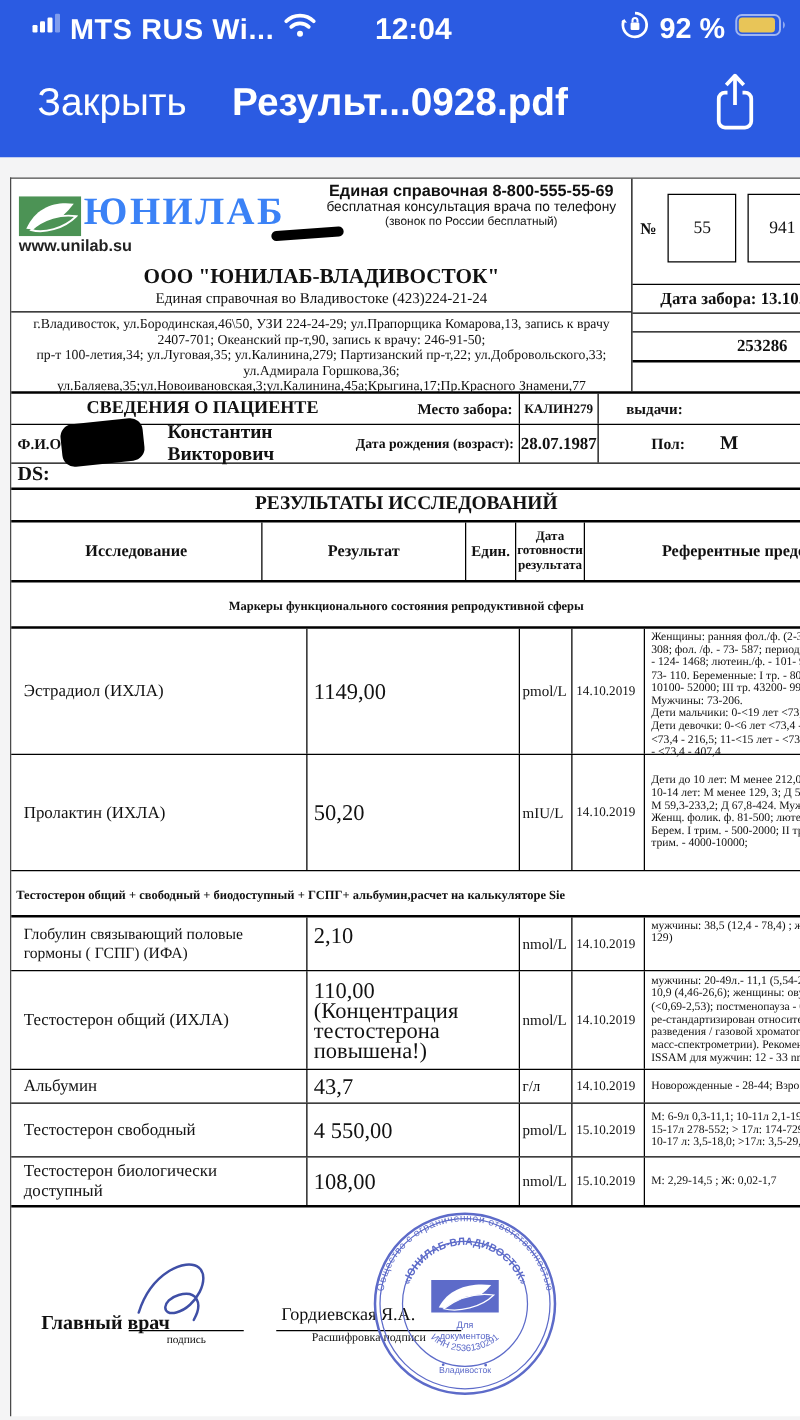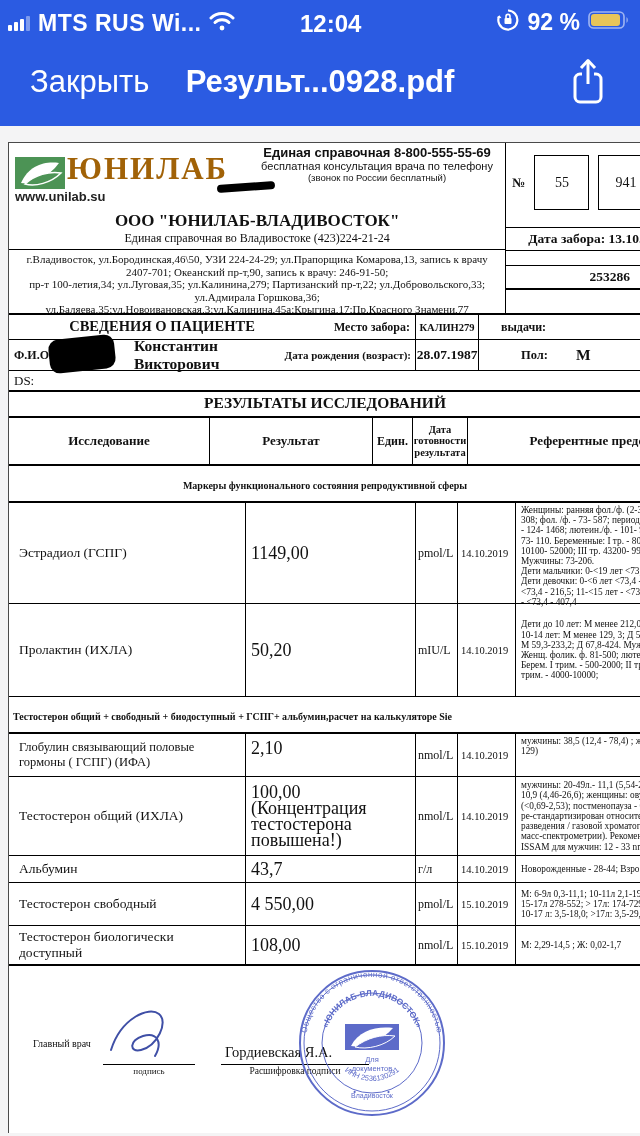--- a/index.html
+++ b/index.html
@@ -2,21 +2,21 @@
 <html><head>
 <meta charset="utf-8">
 <style>
   html,body{margin:0;padding:0;}
   body{width:640px;height:1136px;overflow:hidden;background:#f4f4f5;font-family:"Liberation Serif",serif;}
   .screen{position:relative;width:640px;height:1136px;overflow:hidden;}
 
   
   .chrome{position:absolute;left:0;top:0;width:640px;height:126px;background:#2b5be2;color:#fff;font-family:"Liberation Sans",sans-serif;}
   .statusbar{position:absolute;left:0;top:0;width:640px;height:46px;display:flex;align-items:center;}
-  .sb-left{display:flex;align-items:center;gap:8px;padding-left:8px;}
+  .sb-left{display:flex;gap:8px;padding-left:26px;}
   .carrier{font-size:23px;font-weight:bold;letter-spacing:.5px;}
   .sb-time{position:absolute;left:300px;top:10px;font-size:24px;font-weight:bold;}
   .sb-right{position:absolute;right:10px;top:8px;display:flex;align-items:center;gap:8px;}
   .pct{font-size:23px;font-weight:bold;}
   .bars{display:flex;align-items:flex-end;gap:2px;height:16px;}
   .bars i{display:block;width:4px;border-radius:1px;background:#fff;}
   .bars i.dim{background:rgba(255,255,255,.4);}
 
   .titlebar{position:absolute;left:0;top:46px;width:640px;height:80px;}
   .close-btn{position:absolute;left:30px;top:18px;font-size:31px;color:#fff;}
@@ -26,21 +26,21 @@
   
   .pdf-area{position:absolute;left:0;top:126px;width:640px;height:1010px;background:#f4f4f5;}
   .page{position:absolute;left:8px;top:16px;width:704px;height:990px;background:#fff;border-left:1px solid #4a4a4a;border-top:1px solid #4a4a4a;color:#111;}
 
   
   .top-region{display:flex;height:170px;}
   .tr-left{width:497px;border-right:1px solid #000;}
   .tr-right{width:207px;position:relative;}
   .logo-row{position:relative;height:66px;}
   .logo-box{position:absolute;left:6px;top:14px;}
-  .logo-word{position:absolute;left:58px;top:8px;font-size:31px;font-weight:bold;color:#a16207;letter-spacing:2px;}
+  .logo-word{position:absolute;left:58px;top:8px;font-size:31px;font-weight:bold;color:#3b82f6;letter-spacing:2px;}
   .site{position:absolute;left:6px;top:46px;font-size:13px;font-weight:bold;font-family:"Liberation Sans",sans-serif;color:#222;}
   .scribble1{position:absolute;left:208px;top:40px;width:58px;height:8px;background:#000;border-radius:5px;transform:rotate(-4deg);}
   .hotline{position:absolute;left:248px;top:2px;width:240px;text-align:center;font-family:"Liberation Sans",sans-serif;}
   .hotline .b{font-size:13px;font-weight:bold;text-align:center;}
   .hotline .s{font-size:11px;}
   .hotline .xs{font-size:9.5px;}
   .company-blk{height:40px;text-align:center;border-bottom:1px solid #000;}
   .company{font-size:17px;font-weight:bold;padding-top:2px;}
   .company-phone{font-size:12px;}
   .addresses{padding:3px 4px 0 4px;text-align:center;font-size:11px;line-height:12.6px;}
@@ -61,21 +61,21 @@
   .pA3{flex:1;display:flex;align-items:center;font-weight:bold;font-size:12px;padding-left:22px;}
   .pB1{width:406px;display:flex;align-items:center;height:100%;}
   .fio-lbl{width:48px;padding-left:5px;font-weight:bold;font-size:12px;}
   .scribble2{position:absolute;left:40px;top:-3px;width:66px;height:34px;background:#000;border-radius:10px;transform:rotate(-6deg);z-index:2;}
   .fio-val{font-weight:bold;font-size:15.5px;padding-left:72px;flex:1;}
   .dob-lbl{font-weight:bold;font-size:11px;text-align:right;padding-right:4px;}
   .pB2{width:62px;border-left:1px solid #000;border-right:1px solid #000;height:100%;display:flex;align-items:center;justify-content:center;font-weight:bold;font-size:13.5px;}
   .pB3{flex:1;display:flex;align-items:center;height:100%;}
   .sex-lbl{font-weight:bold;font-size:12.5px;margin-left:42px;}
   .sex-val{font-weight:bold;font-size:15.5px;margin-left:28px;}
-  .ds-lbl{font-weight:normal;font-size:13px;padding:2px 0 0 5px;}
+  .ds-lbl{font-weight:bold;font-size:16px;padding:2px 0 0 5px;}
 
   
   .res-title{height:22px;width:632px;text-align:center;font-weight:bold;font-size:15.5px;padding-top:2px;}
   .thead{display:flex;border-top:2px solid #000;border-bottom:2px solid #000;height:46px;}
   .trow{display:flex;border-bottom:1px solid #000;}
   .sect{border-bottom:2px solid #000;height:21px;width:632px;text-align:center;font-weight:bold;font-size:10px;padding-top:14px;}
   .c1{width:200px;}
   .c2{width:162px;border-left:1px solid #000;}
   .c3{width:39px;border-left:1px solid #000;}
   .c4{width:54px;border-left:1px solid #000;}
@@ -84,21 +84,21 @@
   .thead .small{font-size:10.5px;line-height:11.5px;white-space:pre-line;}
   .cell-name{font-size:13.5px;padding:4px 2px 0 10px;}
   .cell-res{font-size:18px;padding:4px 2px 0 5px;margin-left:24px;}
   .cell-unit{font-size:12px;padding:1px 0 0 2px;}
   .cell-date{font-size:10.5px;padding:5px 0 0 3px;}
   .cell-ref{font-size:9.3px;line-height:10.2px;padding:2px 0 0 5px;white-space:pre-line;}
   .vmid{display:flex;flex-direction:column;justify-content:center;padding-top:0!important;}
 
   
   .footer{position:relative;height:200px;}
-  .chief{position:absolute;left:24px;top:72px;font-size:10px;}
+  .chief{position:absolute;left:24px;top:84px;font-size:16px;font-weight:bold;}
   .sig-svg{position:absolute;left:96px;top:38px;}
   .sig-line{position:absolute;left:94px;top:98px;width:92px;border-top:1px solid #000;}
   .sig-cap{position:absolute;left:94px;top:100px;width:92px;text-align:center;font-size:9px;}
   .doc-name{position:absolute;left:216px;top:78px;font-size:14.5px;}
   .name-line{position:absolute;left:212px;top:98px;width:148px;border-top:1px solid #000;}
   .name-cap{position:absolute;left:212px;top:100px;width:148px;text-align:center;font-size:9.5px;}
   .stamp{position:absolute;left:288px;top:2px;}
 </style>
 </head>
 <body>
@@ -234,21 +234,21 @@
         <div class="c3 hc" style="font-size:12px">Един.</div>
         <div class="c4 hc small">Дата
 готовности
 результата</div>
         <div class="c5 hc">Референтные предел</div>
       </div>
 
       <div class="sect">Маркеры функционального состояния репродуктивной сферы</div>
 
       <div class="trow" style="height:100px">
-        <div class="c1 cell-name vmid">Эстрадиол (ГСПГ)</div>
+        <div class="c1 cell-name vmid">Эстрадиол (ИХЛА)</div>
         <div class="c2 cell-res vmid">1149,00</div>
         <div class="c3 cell-unit vmid">pmol/L</div>
         <div class="c4 cell-date vmid">14.10.2019</div>
         <div class="c5 cell-ref">Женщины: ранняя фол./ф. (2-3 день м
 308; фол. /ф. - 73- 587; период овуляци
 - 124- 1468; лютеин./ф. - 101- 905; пост
 73- 110. Беременные: I тр. - 800- 11400;
 10100- 52000; III тр. 43200- 99100.
 Мужчины: 73-206.
 Дети мальчики: 0-&lt;19 лет &lt;73,4 - 146,8
@@ -276,21 +276,21 @@
         <div class="c1 cell-name vmid" style="font-size:12.5px">Глобулин связывающий половые гормоны ( ГСПГ) (ИФА)</div>
         <div class="c2 cell-res">2,10</div>
         <div class="c3 cell-unit vmid">nmol/L</div>
         <div class="c4 cell-date vmid">14.10.2019</div>
         <div class="c5 cell-ref">мужчины: 38,5 (12,4 - 78,4) ; женщин
 129)</div>
       </div>
 
       <div class="trow" style="height:78px">
         <div class="c1 cell-name vmid">Тестостерон общий (ИХЛА)</div>
-        <div class="c2 cell-res vmid" style="line-height:16px">100,00 (Концентрация тестостерона повышена!)</div>
+        <div class="c2 cell-res vmid" style="line-height:16px">110,00 (Концентрация тестостерона повышена!)</div>
         <div class="c3 cell-unit vmid">nmol/L</div>
         <div class="c4 cell-date vmid">14.10.2019</div>
         <div class="c5 cell-ref vmid">мужчины: 20-49л.- 11,1 (5,54-25,17); с
 10,9 (4,46-26,6); женщины: овулирующ
 (&lt;0,69-2,53); постменопауза - 0,9 (&lt;0,69
 ре-стандартизирован относительно изо
 разведения / газовой хроматографии /
 масс-спектрометрии). Рекомендуемая н
 ISSAM для мужчин: 12 - 33 nmol/L.</div>
       </div>

